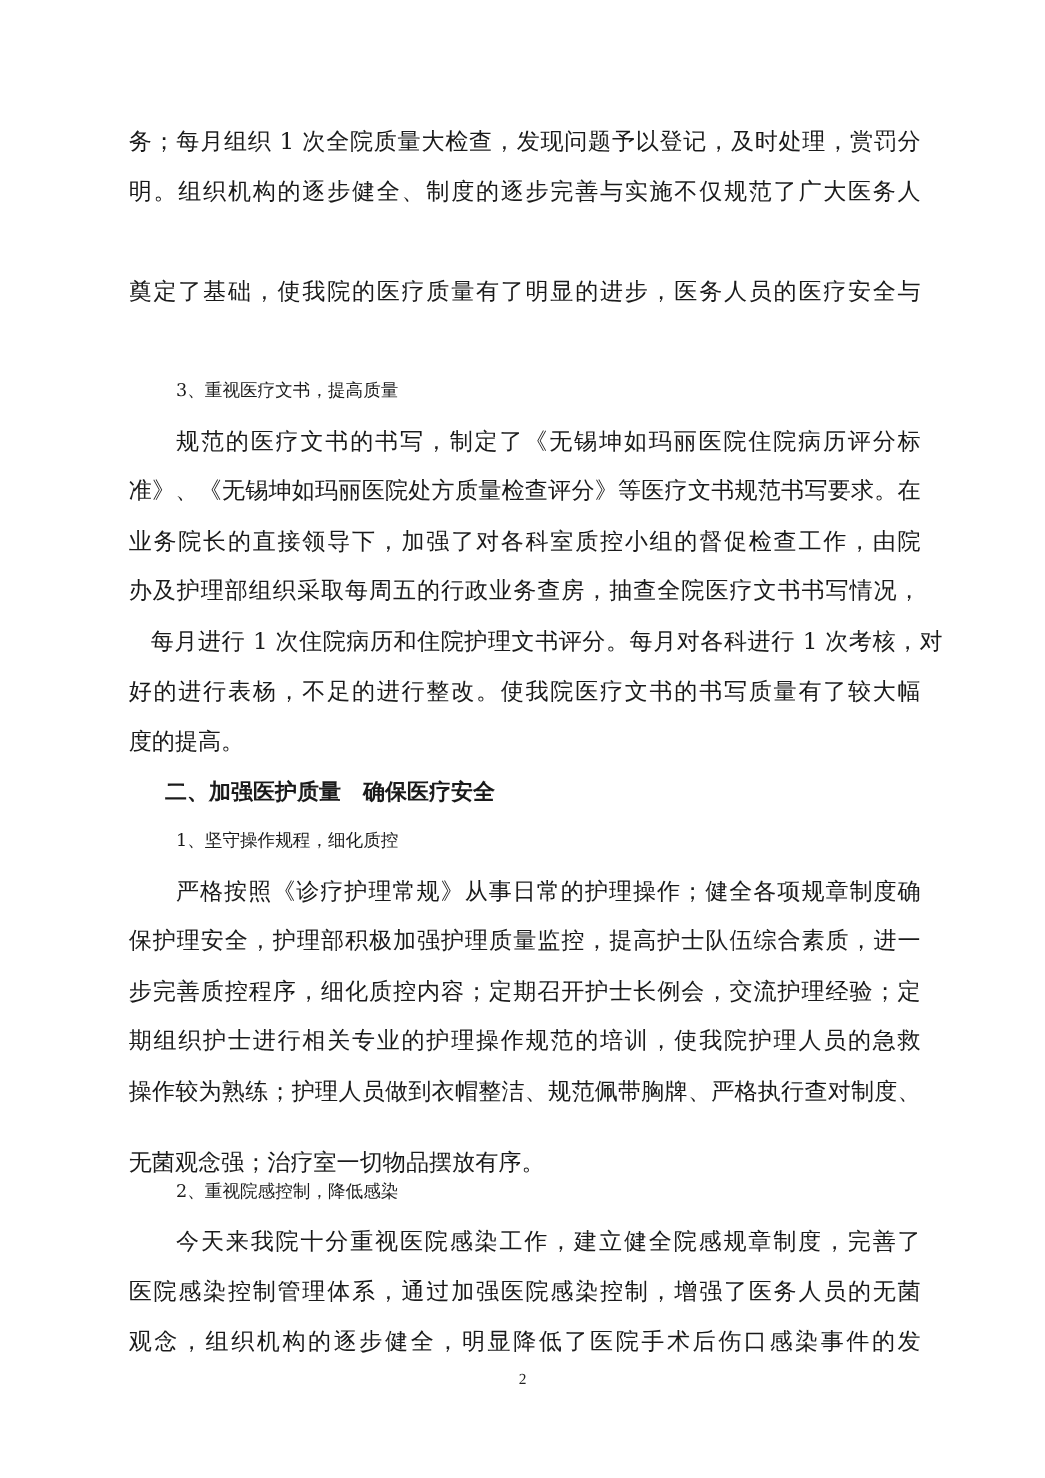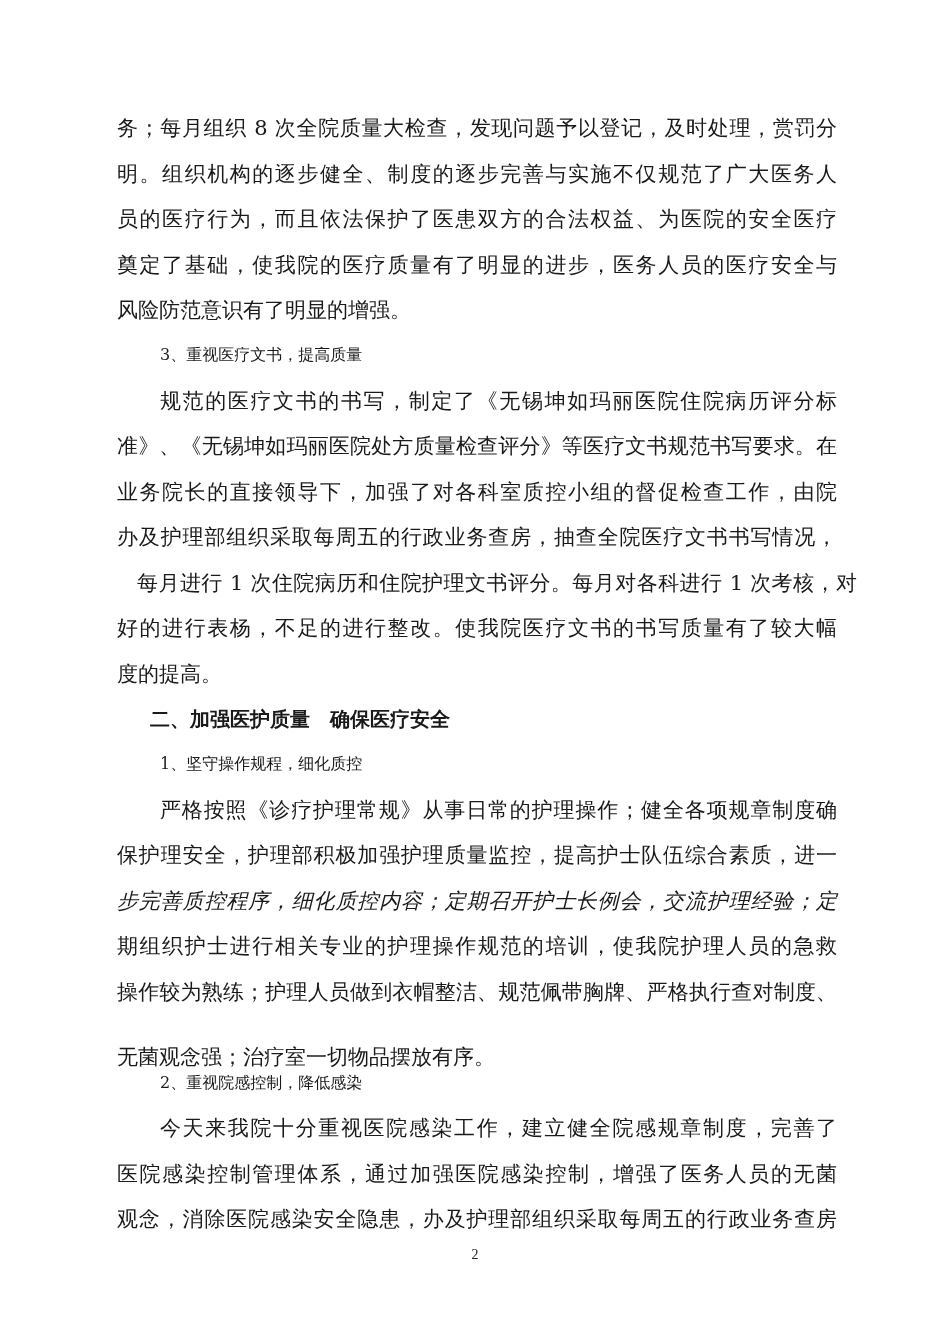--- a/index.html
+++ b/index.html
@@ -70,47 +70,45 @@
       font-size: 14px;
       line-height: 18px;
       color: #222;
     }
   </style>
 </head>
 <body>
 
 <div class="page">
 
-  <div class="line" style="top:113px;">务；每月组织 8 次全院质量大检查，发现问题予以登记，及时处理，赏罚分</div>
+  <div class="line" style="top:113px;">务；每月组织 1 次全院质量大检查，发现问题予以登记，及时处理，赏罚分</div>
   <div class="line" style="top:159px;">明。组织机构的逐步健全、制度的逐步完善与实施不仅规范了广大医务人</div>
-  <div class="line" style="top:204px;">员的医疗行为，而且依法保护了医患双方的合法权益、为医院的安全医疗</div>
   <div class="line" style="top:250px;">奠定了基础，使我院的医疗质量有了明显的进步，医务人员的医疗安全与</div>
-  <div class="line last" style="top:295px;">风险防范意识有了明显的增强。</div>
 
   <div class="subheading" style="top:340px;">3、重视医疗文书，提高质量</div>
 
   <div class="line indent" style="top:386px;">规范的医疗文书的书写，制定了《无锡坤如玛丽医院住院病历评分标</div>
   <div class="line" style="top:431px;">准》、《无锡坤如玛丽医院处方质量检查评分》等医疗文书规范书写要求。在</div>
   <div class="line" style="top:477px;">业务院长的直接领导下，加强了对各科室质控小组的督促检查工作，由院</div>
   <div class="line" style="top:522px;">办及护理部组织采取每周五的行政业务查房，抽查全院医疗文书书写情况，</div>
   <div class="line" style="top:568px;margin-left:20px;">每月进行 1 次住院病历和住院护理文书评分。每月对各科进行 1 次考核，对</div>
   <div class="line" style="top:613px;">好的进行表杨，不足的进行整改。使我院医疗文书的书写质量有了较大幅</div>
   <div class="line last" style="top:659px;">度的提高。</div>
 
   <div class="heading" style="top:704px;">二、加强医护质量　确保医疗安全</div>
 
   <div class="subheading" style="top:749px;">1、坚守操作规程，细化质控</div>
 
   <div class="line indent" style="top:795px;">严格按照《诊疗护理常规》从事日常的护理操作；健全各项规章制度确</div>
   <div class="line" style="top:840px;">保护理安全，护理部积极加强护理质量监控，提高护士队伍综合素质，进一</div>
-  <div class="line" style="top:886px;font-style:italic;">步完善质控程序，细化质控内容；定期召开护士长例会，交流护理经验；定</div>
+  <div class="line" style="top:886px;">步完善质控程序，细化质控内容；定期召开护士长例会，交流护理经验；定</div>
   <div class="line" style="top:931px;">期组织护士进行相关专业的护理操作规范的培训，使我院护理人员的急救</div>
   <div class="line" style="top:977px;">操作较为熟练；护理人员做到衣帽整洁、规范佩带胸牌、严格执行查对制度、</div>
   <div class="line last" style="top:1022px;margin-top:20px;">无菌观念强；治疗室一切物品摆放有序。</div>
 
   <div class="subheading" style="top:1068px;">2、重视院感控制，降低感染</div>
 
   <div class="line indent" style="top:1113px;">今天来我院十分重视医院感染工作，建立健全院感规章制度，完善了</div>
   <div class="line" style="top:1159px;">医院感染控制管理体系，通过加强医院感染控制，增强了医务人员的无菌</div>
-  <div class="line" style="top:1204px;">观念，消除医院感染安全隐患，办及护理部组织采取每周五的行政业务查房</div>
+  <div class="line" style="top:1204px;">观念，组织机构的逐步健全，明显降低了医院手术后伤口感染事件的发</div>
 
   <div class="page-number">2</div>
 </div>
 
 </body></html>

